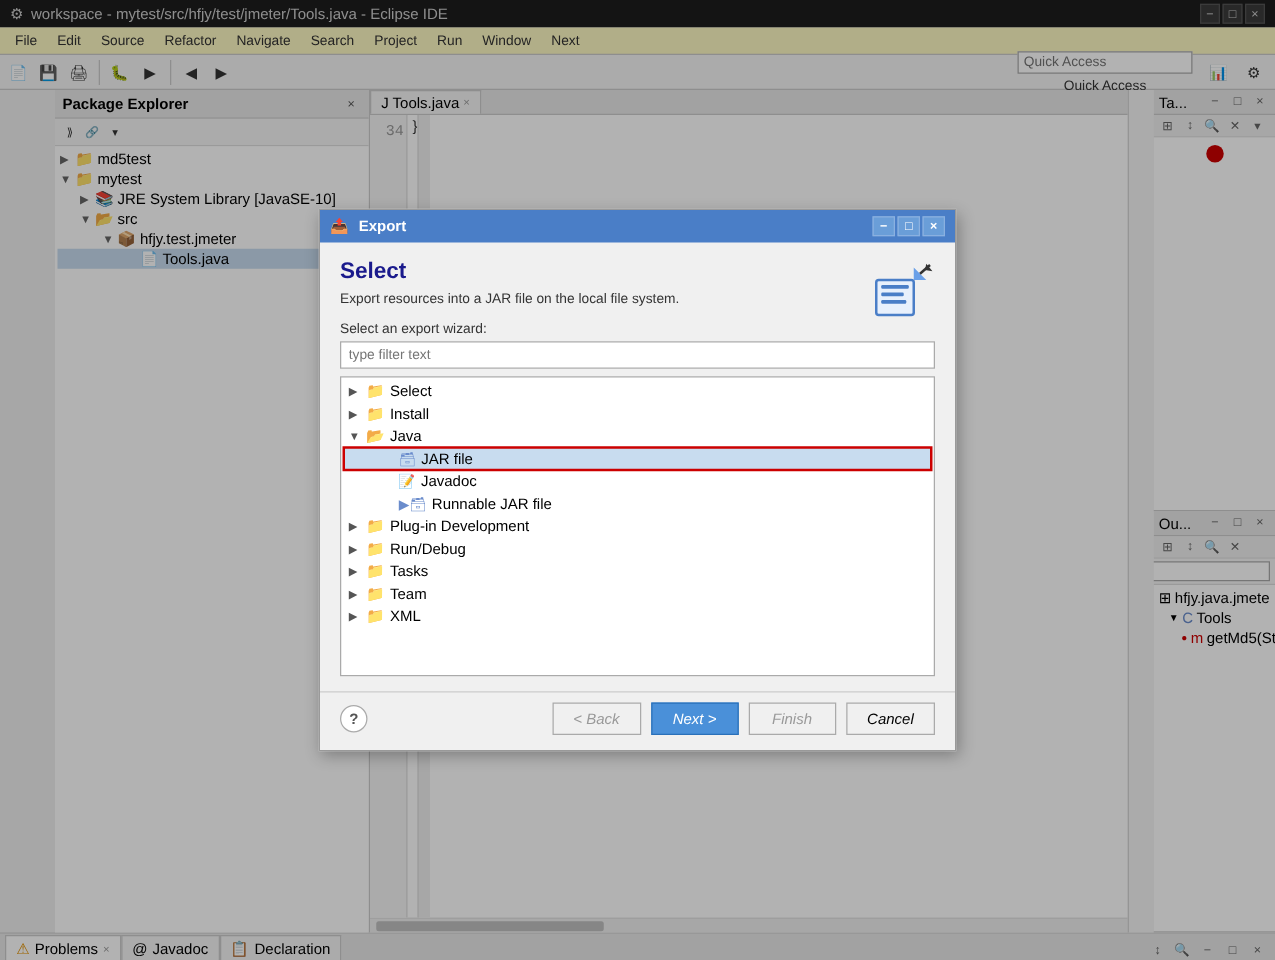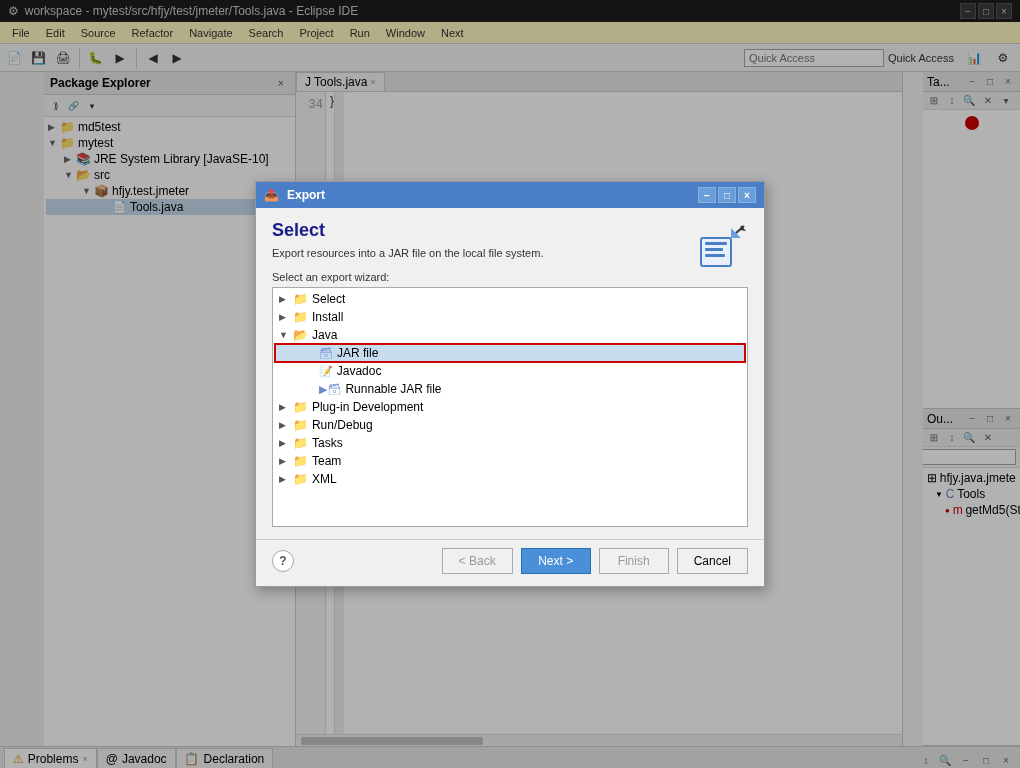--- a/index.html
+++ b/index.html
@@ -52,21 +52,21 @@
     }
     .toolbar-sep { width: 1px; background: #ccc; height: 20px; margin: 0 3px; }
     .toolbar-btn {
       width: 22px; height: 22px; background: transparent;
       border: 1px solid transparent; cursor: pointer;
       display: flex; align-items: center; justify-content: center;
       font-size: 12px; color: #333;
     }
     .toolbar-spacer { flex: 1; }
     .quick-access-bar {
-      display: flex; align-items: center; gap: 4px; padding-right: 6px;
+      display: flex; align-items: center; gap: 4px; padding-right: 6px; flex-direction: column;
     }
     .quick-access-input {
       border: 1px solid #aaa; height: 18px; width: 140px; font-size: 11px; padding: 0 4px;
     }
 
     
     .main-layout {
       display: flex;
       height: calc(768px - 22px - 22px - 28px - 22px);
       padding-left: 44px;
@@ -306,21 +306,21 @@
     }
     .dialog-buttons { display: flex; gap: 8px; }
     .btn {
       padding: 4px 16px;
       border: 1px solid #aaa;
       background: #f0f0f0;
       cursor: pointer;
       font-size: 11px;
       min-width: 70px;
       height: 26px;
-      display: flex; align-items: center; justify-content: center;
+      display: flex; align-items: center; justify-content: center; font-style: italic;
     }
     .btn.primary {
       background: #4a90d9;
       color: white;
       border-color: #2a70b9;
     }
     .btn:disabled { color: #999; cursor: default; }
 
     
     ::-webkit-scrollbar { width: 8px; height: 8px; }
@@ -640,20 +640,21 @@
           <polygon points="35,5 45,15 35,15" fill="#6aa0e8"></polygon>
           <line x1="40" y1="10" x2="48" y2="3" stroke="#333" stroke-width="2"></line>
           <polygon points="45,2 50,8 44,7" fill="#333"></polygon>
         </svg>
       </div>
 
       <div class="dialog-heading">Select</div>
       <div class="dialog-desc">Export resources into a JAR file on the local file system.</div>
 
       <div class="dialog-label">Select an export wizard:</div>
+      <input type="text" class="dialog-filter" placeholder="type filter text" style="">
 
       
       <div class="dialog-tree">
 
         <div class="dtree-item">
           <span class="dtree-arrow">▶</span>
           <span class="dtree-folder-icon">📁</span>
           <span>Select</span>
         </div>
 

